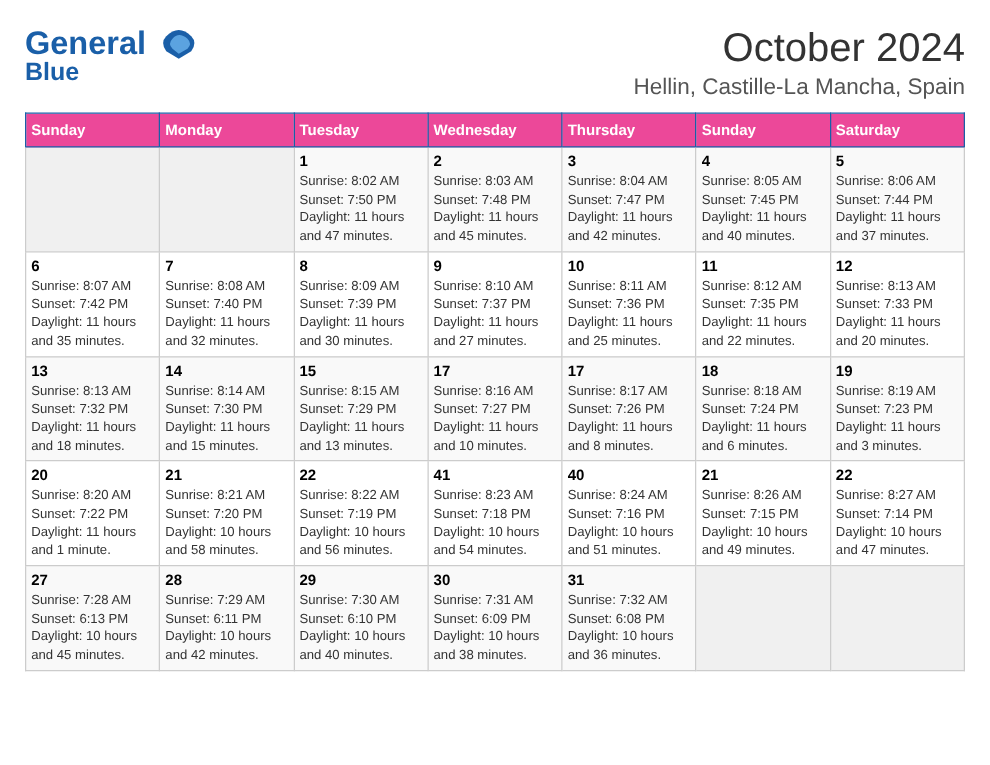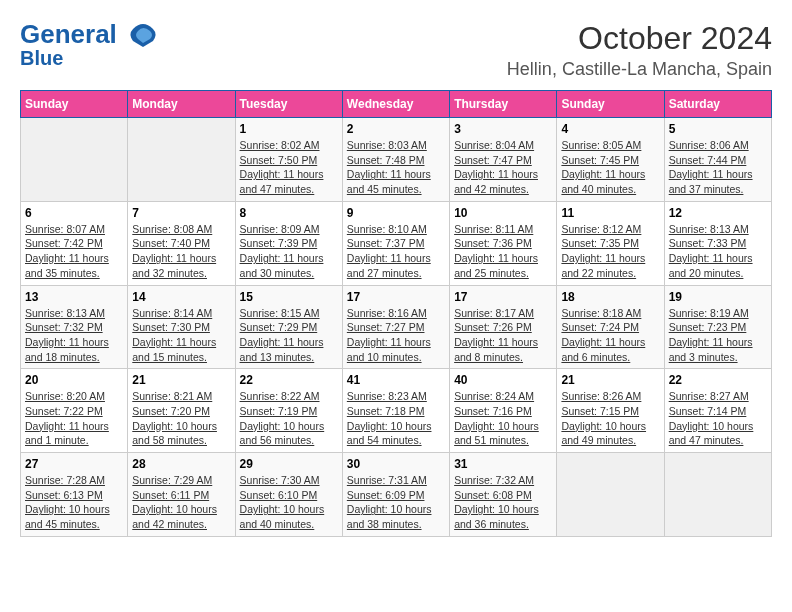--- a/index.html
+++ b/index.html
@@ -77,21 +77,20 @@
     .day-num {
       font-weight: bold;
       font-size: 12px;
       display: block;
       margin-bottom: 2px;
     }
     .day-detail {
       color: #333;
       line-height: 1.4;
       font-size: 10.5px;
-      text-decoration: underline;
     }
     td.empty {
       background: #f0f0f0 !important;
     }
   </style>
 </head>
 <body>
 
 <div class="header">
   <div class="logo">

